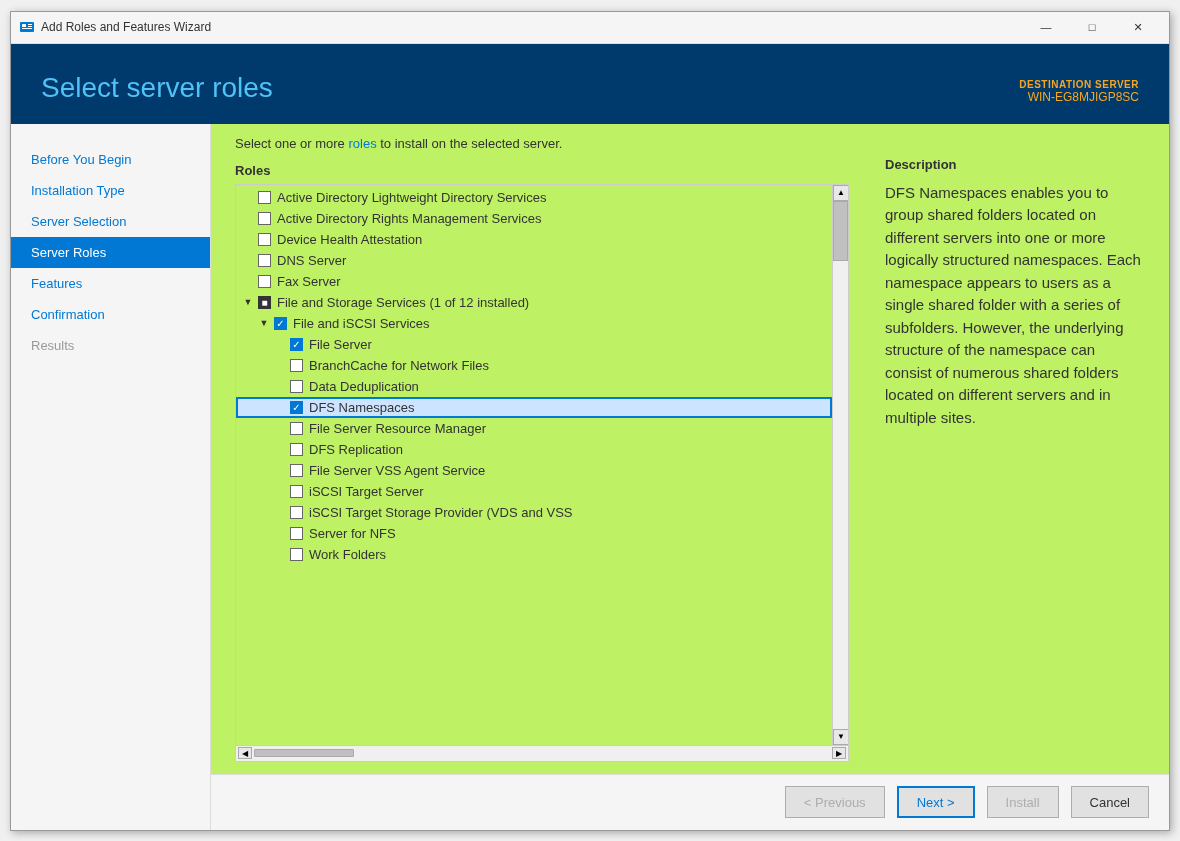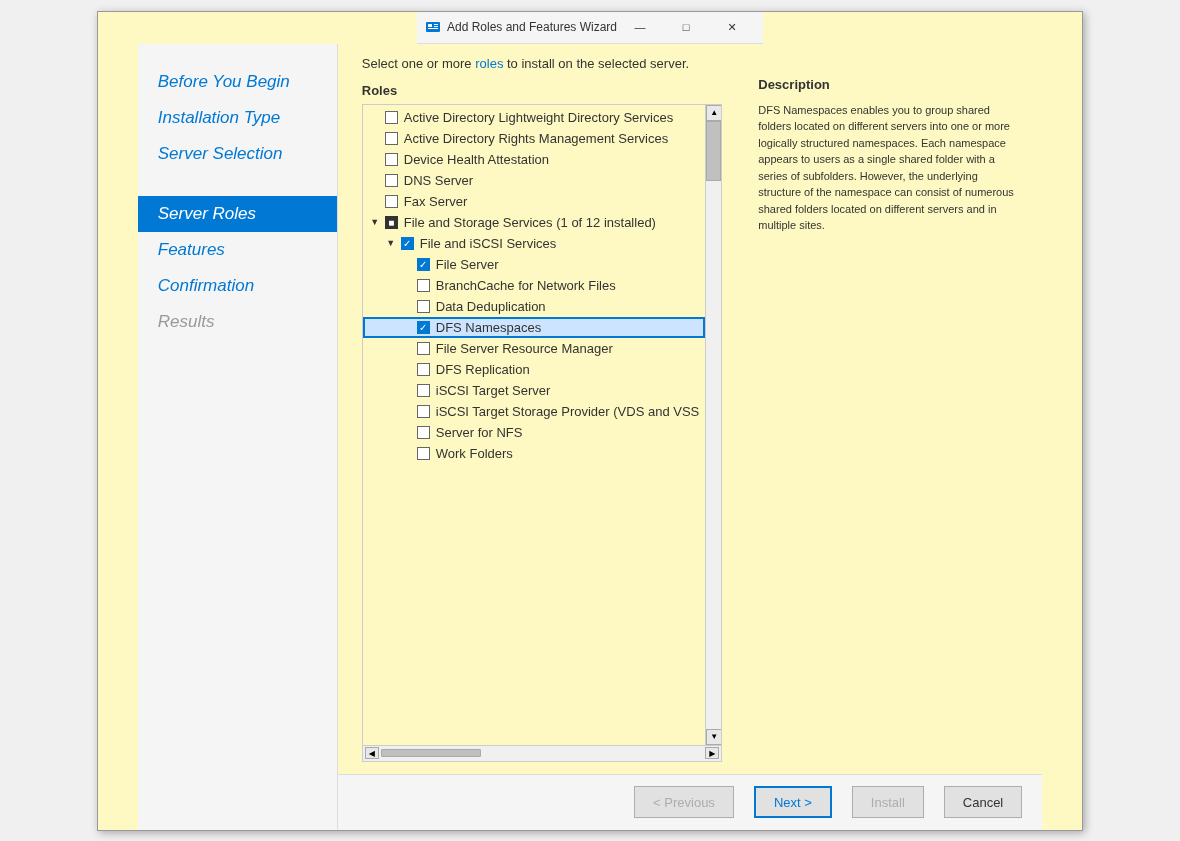--- a/index.html
+++ b/index.html
@@ -8,28 +8,27 @@
       font-size: 13px;
       background: #f0f0f0;
       display: flex;
       justify-content: center;
       align-items: center;
       width: 1180px;
       height: 841px;
       overflow: hidden;
     }
     .window {
-      width: 986px;
+      width: 1160px;
       height: 820px;
-      background: #fef9c3;
+      background: #bef264;
       border: 1px solid #999;
       box-shadow: 2px 2px 8px rgba(0,0,0,0.3);
       display: flex;
       flex-direction: column;
-      align-items: center;
     }
     .titlebar {
       height: 32px;
       background: #f5f5f5;
       border-bottom: 1px solid #ddd;
       display: flex;
       align-items: center;
       padding: 0 8px;
       flex-shrink: 0;
     }
@@ -96,29 +95,27 @@
     
     .sidebar {
       width: 200px;
       background: #f5f5f5;
       border-right: 1px solid #ddd;
       padding: 20px 0;
       flex-shrink: 0;
     }
     .sidebar-item {
       padding: 8px 20px;
-      font-size: 17px;
+      font-size: 13px;
       color: #0078d4;
       cursor: pointer;
-      font-style: italic;
     }
     .sidebar-item.active {
       background: #0078d4;
       color: white;
-      margin-top: 24px;
     }
     .sidebar-item.disabled {
       color: #999;
       cursor: default;
     }
     
     .main-wrapper {
       display: flex;
       flex-direction: column;
       flex: 1;
@@ -230,34 +227,34 @@
       flex-shrink: 0;
     }
     .description-title {
       font-size: 13px;
       font-weight: 600;
       color: #333;
       margin-bottom: 10px;
       margin-top: 21px;
     }
     .description-text {
-      font-size: 11px;
+      font-size: 15px;
       color: #333;
       line-height: 1.5;
     }
     
     .footer {
       height: 56px;
       background: #f5f5f5;
       border-top: 1px solid #ddd;
       display: flex;
       align-items: center;
       justify-content: flex-end;
       padding: 0 20px;
-      gap: 20px;
+      gap: 12px;
       flex-shrink: 0;
     }
     .footer-btn {
       height: 32px;
       padding: 0 18px;
       border: 1px solid #adadad;
       background: #e1e1e1;
       color: #333;
       font-size: 13px;
       cursor: pointer;
@@ -337,20 +334,27 @@
       </svg>
     </div>
     <span class="titlebar-title">Add Roles and Features Wizard</span>
     <div class="titlebar-controls">
       <button class="titlebar-btn">—</button>
       <button class="titlebar-btn">□</button>
       <button class="titlebar-btn close">✕</button>
     </div>
   </div>
 
+  <div class="header-banner">
+    <span class="page-title">Select server roles</span>
+    <div class="destination-server">
+      <div class="destination-label">DESTINATION SERVER</div>
+      <div class="destination-name">WIN-EG8MJIGP8SC</div>
+    </div>
+  </div>
 
   <div class="content-area">
 
     <div class="sidebar">
       <div class="sidebar-item">
         <span>Before You Begin</span>
       </div>
       <div class="sidebar-item">
         <span>Installation Type</span>
       </div>
@@ -456,20 +460,25 @@
                   <span class="checkbox"></span>
                   <span class="role-label">File Server Resource Manager</span>
                 </div>
 
                 <div class="role-item indent-2">
                   <span class="tree-arrow leaf"></span>
                   <span class="checkbox"></span>
                   <span class="role-label">DFS Replication</span>
                 </div>
 
+                <div class="role-item indent-2">
+                  <span class="tree-arrow leaf"></span>
+                  <span class="checkbox"></span>
+                  <span class="role-label">File Server VSS Agent Service</span>
+                </div>
 
                 <div class="role-item indent-2">
                   <span class="tree-arrow leaf"></span>
                   <span class="checkbox"></span>
                   <span class="role-label">iSCSI Target Server</span>
                 </div>
 
                 <div class="role-item indent-2">
                   <span class="tree-arrow leaf"></span>
                   <span class="checkbox"></span>

